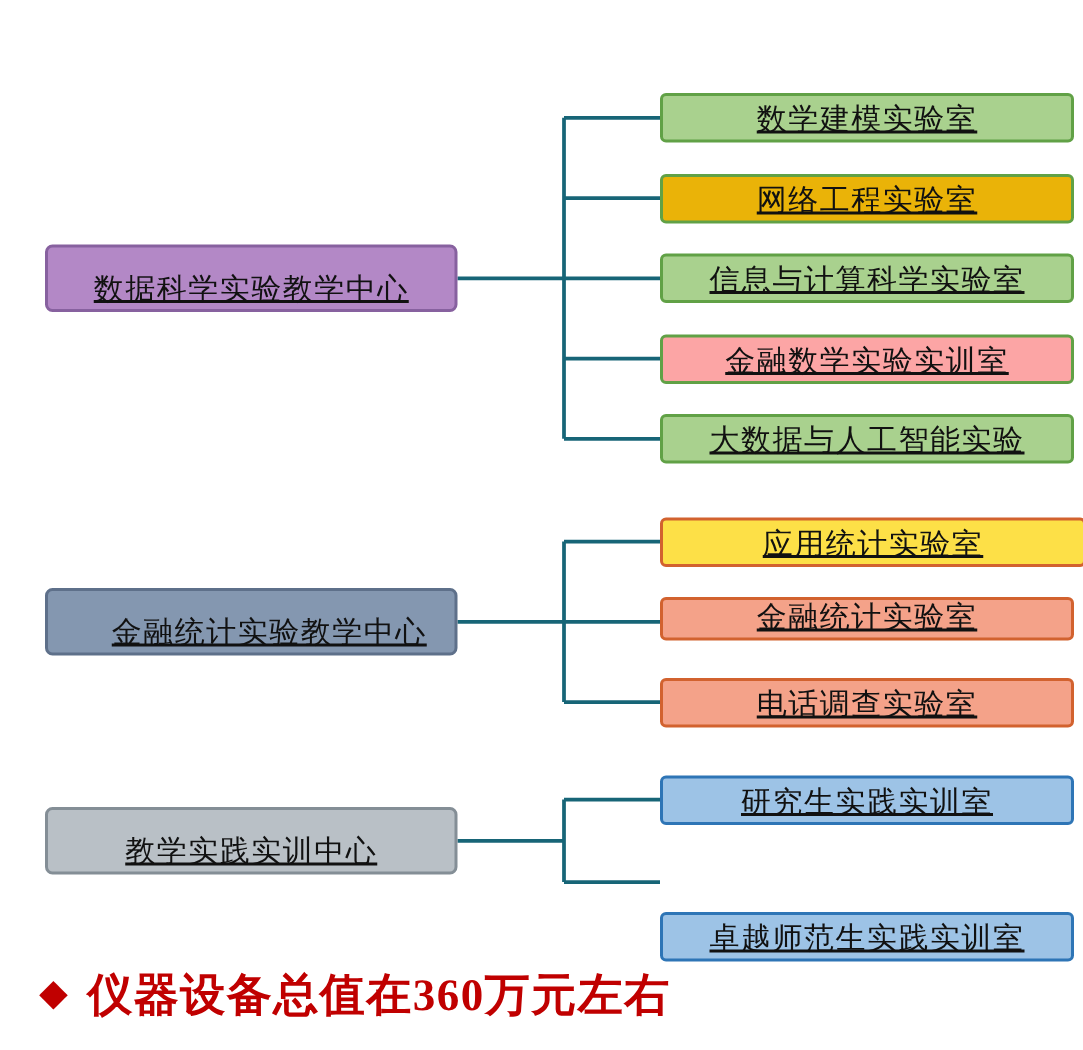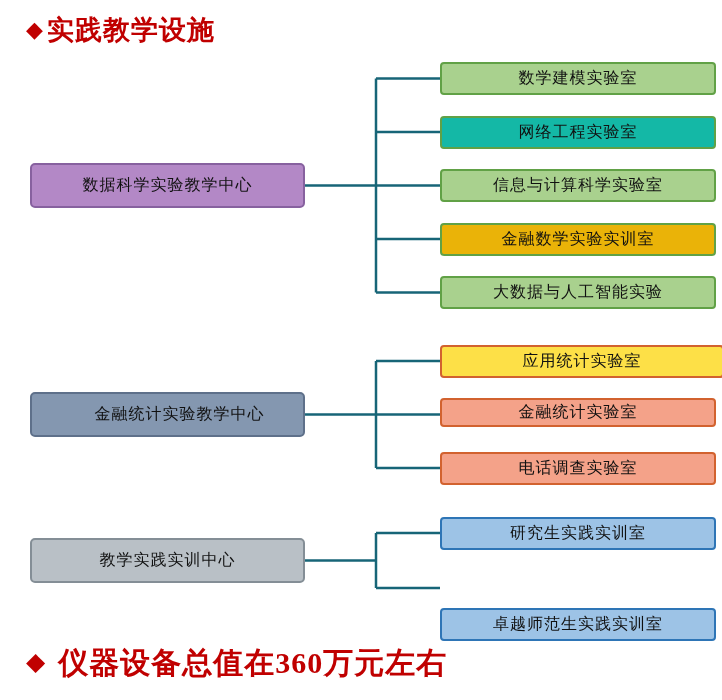--- a/index.html
+++ b/index.html
@@ -14,34 +14,31 @@
   }
   .heading .bullet{font-size:22px;margin-right:3px;display:inline-block;transform:translateY(-2px);}
   .footer{
     position:absolute;left:26px;top:643px;
     font-size:30px;font-weight:bold;color:#c00000;letter-spacing:1px;
     white-space:nowrap;
   }
   .footer .bullet{font-size:25px;margin-right:12px;display:inline-block;transform:translateY(-3px);}
   svg.connectors{position:absolute;left:0;top:0;pointer-events:none;}
   .node{
-    position:absolute;display:flex;align-items:center;justify-content:center;
+    position:absolute;display:flex;align-items:flex-end;justify-content:center;
     box-sizing:border-box;border-radius:4px;
-    font-size:16px;color:#111;letter-spacing:1px;white-space:nowrap;
+    font-size:20px;color:#111;letter-spacing:1px;white-space:nowrap;text-decoration:underline;
   }
   .node.parent{border-radius:5px;}
 </style>
 </head>
 <body>
 
 <div class="canvas">
 
-  <div class="heading" style="color: rgb(192, 0, 0);">
-    <span class="bullet">◆</span><span>实践教学设施</span>
-  </div>
 
   <svg class="connectors" width="722" height="700" id="connectors">
       <line x1="305" y1="185.5" x2="376" y2="185.5" stroke="#176577" stroke-width="2.5"></line>
       <line x1="376" y1="78.5" x2="376" y2="292.5" stroke="#176577" stroke-width="2.5"></line>
       <line x1="376" y1="78.5" x2="440" y2="78.5" stroke="#176577" stroke-width="2.5"></line>
       <line x1="376" y1="132" x2="440" y2="132" stroke="#176577" stroke-width="2.5"></line>
       <line x1="376" y1="185.5" x2="440" y2="185.5" stroke="#176577" stroke-width="2.5"></line>
       <line x1="376" y1="239" x2="440" y2="239" stroke="#176577" stroke-width="2.5"></line>
       <line x1="376" y1="292.5" x2="440" y2="292.5" stroke="#176577" stroke-width="2.5"></line>
       <line x1="305" y1="414.5" x2="376" y2="414.5" stroke="#176577" stroke-width="2.5"></line>
@@ -55,27 +52,27 @@
       <line x1="376" y1="588" x2="440" y2="588" stroke="#176577" stroke-width="2.5"></line>
     </svg>
 
   <div id="diagram">
       <div class="node parent" style="left: 30px; top: 163px; width: 275px; height: 45px; background: rgb(179, 136, 198); border: 2px solid rgb(135, 97, 159);">
         <span>数据科学实验教学中心</span>
       </div>
       <div class="node" style="left: 440px; top: 62px; width: 276px; height: 33px; background: rgb(169, 209, 142); border: 2px solid rgb(97, 161, 70);">
         <span>数学建模实验室</span>
       </div>
-      <div class="node" style="left: 440px; top: 115.5px; width: 276px; height: 33px; background: #14b8a6; border: 2px solid rgb(97, 161, 70);">
+      <div class="node" style="left: 440px; top: 115.5px; width: 276px; height: 33px; background: #eab308; border: 2px solid rgb(97, 161, 70);">
         <span>网络工程实验室</span>
       </div>
       <div class="node" style="left: 440px; top: 169px; width: 276px; height: 33px; background: rgb(169, 209, 142); border: 2px solid rgb(97, 161, 70);">
         <span>信息与计算科学实验室</span>
       </div>
-      <div class="node" style="left: 440px; top: 222.5px; width: 276px; height: 33px; background: #eab308; border: 2px solid rgb(97, 161, 70);">
+      <div class="node" style="left: 440px; top: 222.5px; width: 276px; height: 33px; background: #fca5a5; border: 2px solid rgb(97, 161, 70);">
         <span>金融数学实验实训室</span>
       </div>
       <div class="node" style="left: 440px; top: 276px; width: 276px; height: 33px; background: rgb(169, 209, 142); border: 2px solid rgb(97, 161, 70);">
         <span>大数据与人工智能实验</span>
       </div>
       <div class="node parent" style="left: 30px; top: 392px; width: 275px; height: 45px; background: rgb(132, 151, 176); border: 2px solid rgb(94, 112, 138); padding-left: 24px;">
         <span>金融统计实验教学中心</span>
       </div>
       <div class="node" style="left: 440px; top: 344.5px; width: 284px; height: 33px; background: #fde047; border: 2px solid rgb(210, 98, 47);">
         <span>应用统计实验室</span>

